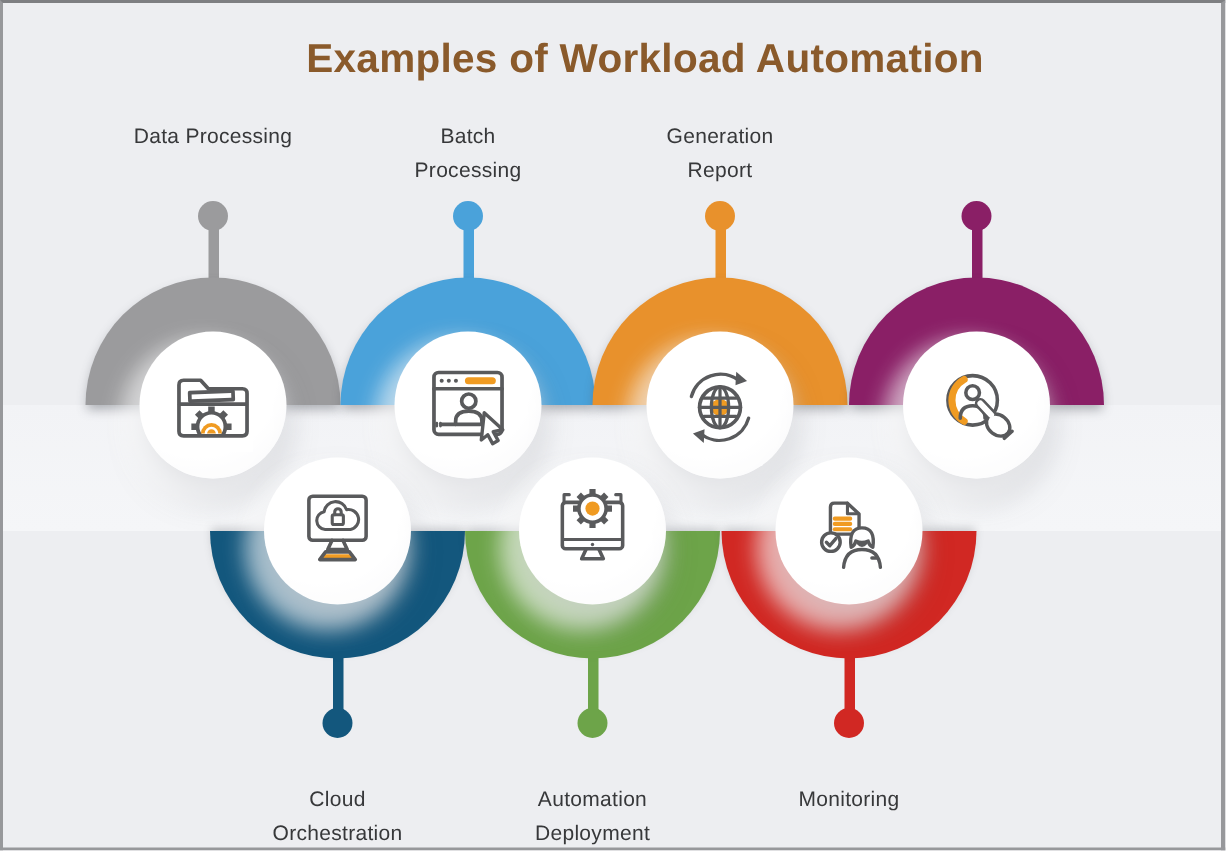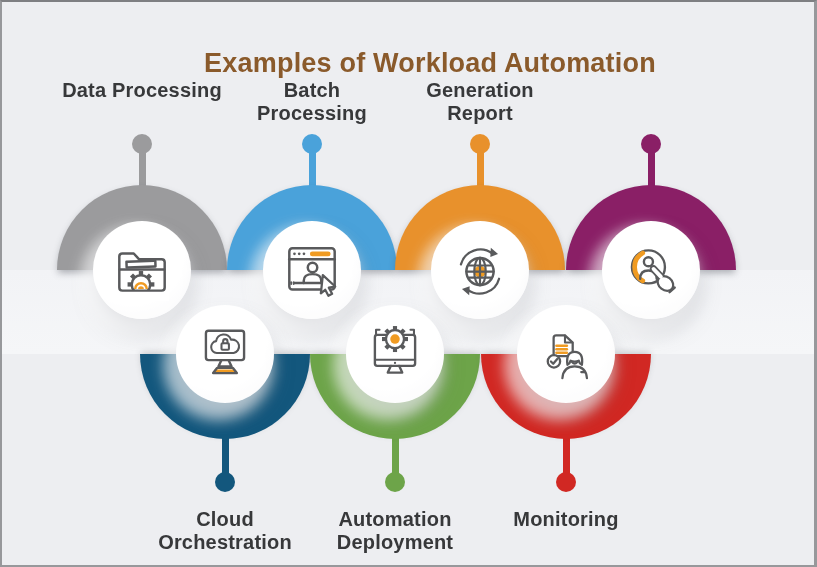--- a/index.html
+++ b/index.html
@@ -3,28 +3,28 @@
 <meta charset="utf-8">
 <style>
   html,body { margin:0; padding:0; background:#fff; }
   .frame {
     position:relative; width:817px; height:567px; box-sizing:border-box;
     background:#edeef1; border:2px solid #97989b; border-right-width:3px; border-top-color:#7e7f82;
     overflow:hidden; font-family:"Liberation Sans", sans-serif;
   }
   .title {
     position:absolute; top:22px; left:0; right:0; padding-left:44px; text-align:center;
-    font-size:27px; font-weight:bold; color:#8a5a2b; letter-spacing:.2px;margin-top:24px;
+    font-size:27px; font-weight:bold; color:#8a5a2b; letter-spacing:.2px;
   }
   .band { position:absolute; left:0; right:0; top:268px; height:84px;
           background:linear-gradient(#f2f3f6,#f5f6f8); }
   .label { position:absolute; width:230px; left:calc(var(--cx) - 115px); text-align:center;
-           font-size:20px; line-height:23px; font-weight:bold; color:#37383a; letter-spacing:.2px; z-index:4; }
+           font-size:14px; line-height:23px; font-weight:normal; color:#37383a; letter-spacing:.2px; z-index:4; }
   .item.top .label { top:77px; }
-  .item.bottom .label { top:506px; }
+  .item.bottom .label { top:519px; }
   .dot { position:absolute; width:20px; height:20px; border-radius:50%;
          background:var(--c); left:calc(var(--cx) - 10px); z-index:1; }
   .item.top .dot { top:132px; }
   .item.bottom .dot { top:470px; }
   .stem { position:absolute; width:7px; left:calc(var(--cx) - 3.5px); background:var(--c); z-index:1; }
   .item.top .stem { top:148px; height:38px; }
   .item.bottom .stem { top:434px; height:40px; }
   .semi { position:absolute; width:170px; height:85px; left:calc(var(--cx) - 85px);
           background:var(--c); z-index:2; }
   .item.top .semi { top:183px; border-radius:85px 85px 0 0;

